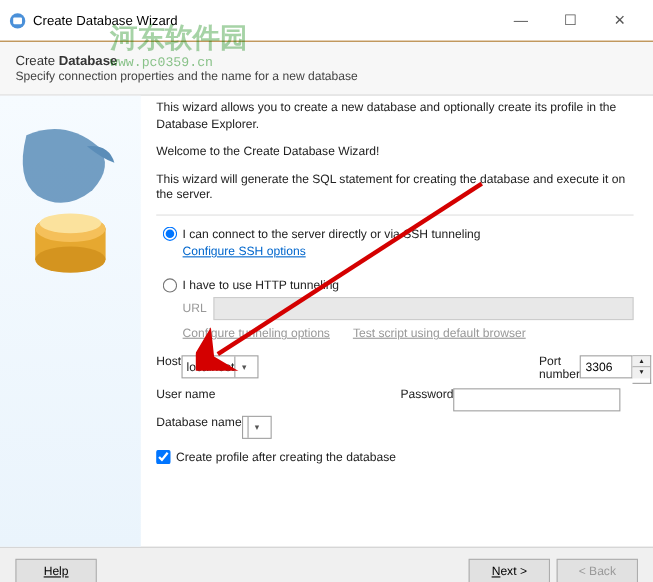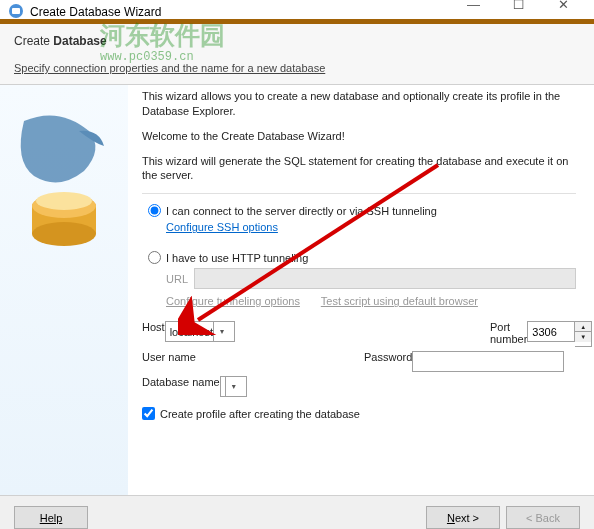--- a/index.html
+++ b/index.html
@@ -1,29 +1,29 @@
 <!DOCTYPE html>
 <html><head>
 <meta charset="utf-8">
 <style>
 * { box-sizing: border-box; margin: 0; padding: 0; font-family: "Segoe UI", Tahoma, sans-serif; }
 body { background: #fff; width: 594px; height: 529px; overflow: hidden; position: relative; }
 
-.titlebar { height: 24px; background: #fff; border-bottom: 5px solid #a16207; display: flex; align-items: flex-end; padding: 0 8px; }
+.titlebar { height: 38px; background: #fff; border-bottom: 1px solid #a16207; display: flex; align-items: center; padding: 0 8px; }
 .titlebar .icon { width: 16px; height: 16px; margin-right: 6px; }
 .titlebar .title { font-size: 12px; flex: 1; color: #000; }
 .titlebar .winbtn { width: 45px; height: 30px; display: flex; align-items: center; justify-content: center; color: #555; font-size: 13px; }
 
 .watermark { position: absolute; top: 22px; left: 100px; font-size: 25px; font-weight: bold; color: rgba(0,128,0,0.35); font-family: Liberation Serif, serif; z-index: 50; pointer-events: none; line-height: 1.1; }
 .watermark-url { position: absolute; top: 50px; left: 100px; font-size: 12px; color: rgba(0,128,0,0.45); font-family: Liberation Mono, monospace; z-index: 50; pointer-events: none; }
 
 .header { padding: 10px 14px; background: #f7f7f7; border-bottom: 1px solid #d0d0d0; }
 .header .h1 { font-size: 12px; color: #333; }
 .header .h1 b { font-weight: bold; }
-.header .h2 { font-size: 11px; color: #444; margin-top: 14px; text-decoration: underline; }
+.header .h2 { font-size: 11px; color: #444; margin-top: 2px; }
 
 .body { display: flex; height: 410px; background: #fff; }
 .sidebar { width: 128px; background: linear-gradient(180deg, #f6fbff 0%, #eaf4fc 100%); display: flex; align-items: flex-start; justify-content: center; padding-top: 16px; }
 .content { flex: 1; padding: 12px 18px 6px 14px; font-size: 11px; color: #222; position: relative; }
 .content p { margin-bottom: 10px; line-height: 1.35; }
 
 .radio-row { display: flex; align-items: center; margin: 8px 0 4px 6px; font-size: 11px; }
 .radio-row input { margin-right: 5px; }
 .link { color: #0066cc; cursor: pointer; margin-left: 24px; font-size: 11px; display: inline-block; margin-bottom: 10px; }
 .link-disabled { color: #999; text-decoration: underline; cursor: default; }

